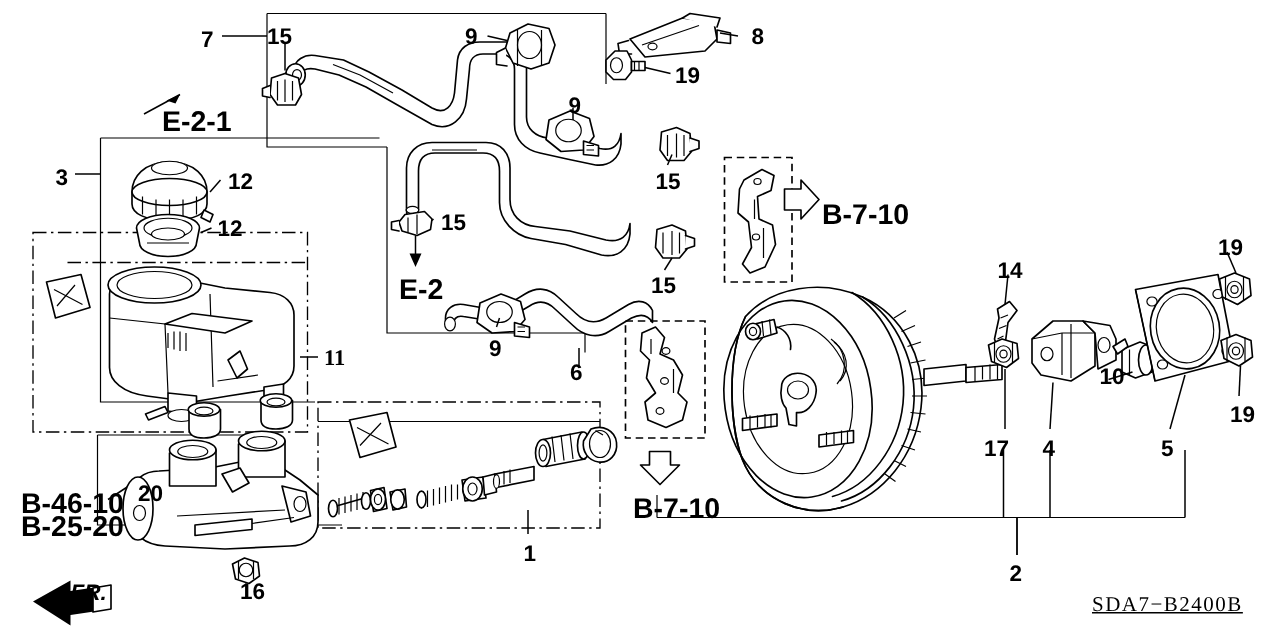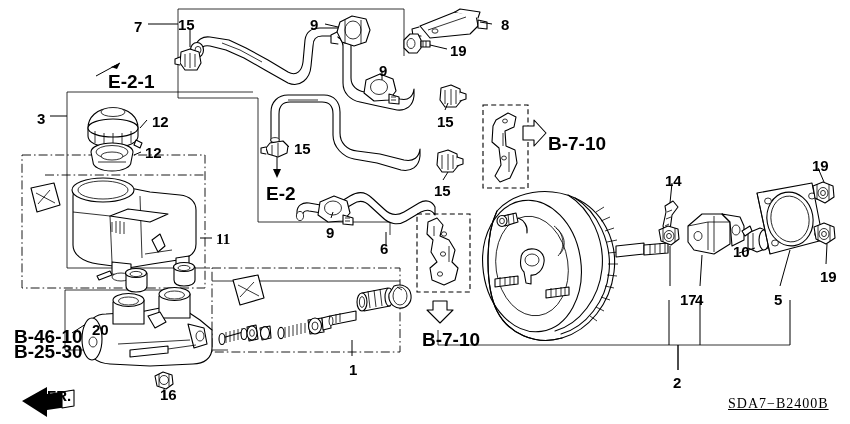--- a/index.html
+++ b/index.html
@@ -4,21 +4,21 @@
 <title>Parts Diagram</title>
 <style>
   html,body{margin:0;padding:0;background:#ffffff;}
   body{font-family:"Liberation Sans",sans-serif;}
   #stage{position:relative;width:850px;height:424px;background:#ffffff;overflow:hidden;}
   #stage svg{position:absolute;left:0;top:0;width:850px;height:424px;}
   .lbl{position:absolute;font-family:"Liberation Sans",sans-serif;color:#000;white-space:nowrap;}
   .num{font-size:15px;font-weight:bold;letter-spacing:0px;}
   .ref{font-size:19px;font-weight:bold;}
   .code{font-size:14px;font-family:"Liberation Serif",serif;letter-spacing:1px;text-decoration:underline;}
-  .fr{font-size:15px;font-weight:bold;}
+  .fr{font-size:15px;font-weight:bold;font-style:italic;}
 </style>
 </head>
 <body>
 
 <div id="stage">
 
 <svg viewBox="0 0 850 424" xmlns="http://www.w3.org/2000/svg">
   <defs>
     <style>
       .s{fill:none;stroke:#000;stroke-width:1.1;stroke-linecap:round;stroke-linejoin:round;}
@@ -470,32 +470,32 @@
 <div class="lbl num" style="left:145px;top:144px;">12</div>
 <div class="lbl num" style="left:294px;top:140px;">15</div>
 <div class="lbl num" style="left:434px;top:182px;">15</div>
 <div class="lbl num" style="left:665px;top:172px;">14</div>
 <div class="lbl num" style="left:812px;top:157px;">19</div>
 <div class="lbl num" style="left:216px;top:231px;font-family:Liberation Serif, serif;">11</div>
 <div class="lbl num" style="left:326px;top:224px;">9</div>
 <div class="lbl num" style="left:380px;top:240px;">6</div>
 <div class="lbl num" style="left:733px;top:243px;">10</div>
 <div class="lbl num" style="left:820px;top:268px;">19</div>
-<div class="lbl num" style="left:680px;top:291px;">17</div>
+<div class="lbl num" style="left:656px;top:291px;">17</div>
 <div class="lbl num" style="left:695px;top:291px;">4</div>
 <div class="lbl num" style="left:774px;top:291px;">5</div>
 <div class="lbl num" style="left:92px;top:321px;">20</div>
 <div class="lbl num" style="left:349px;top:361px;">1</div>
 <div class="lbl num" style="left:673px;top:374px;">2</div>
 <div class="lbl num" style="left:160px;top:386px;">16</div>
 
 <div class="lbl ref" style="left:108px;top:71px;">E-2-1</div>
 <div class="lbl ref" style="left:266px;top:183px;">E-2</div>
 <div class="lbl ref" style="left:548px;top:133px;">B-7-10</div>
 <div class="lbl ref" style="left:422px;top:329px;">B-7-10</div>
 <div class="lbl ref" style="left:14px;top:326px;">B-46-10</div>
-<div class="lbl ref" style="left:14px;top:341px;">B-25-30</div>
+<div class="lbl ref" style="left:14px;top:341px;">B-25-20</div>
 
 <div class="lbl fr" style="left:47px;top:387px;">FR.</div>
 
 <div class="lbl code" style="left:728px;top:396px;">SDA7−B2400B</div>
 
 </div>
 
 </body></html>

